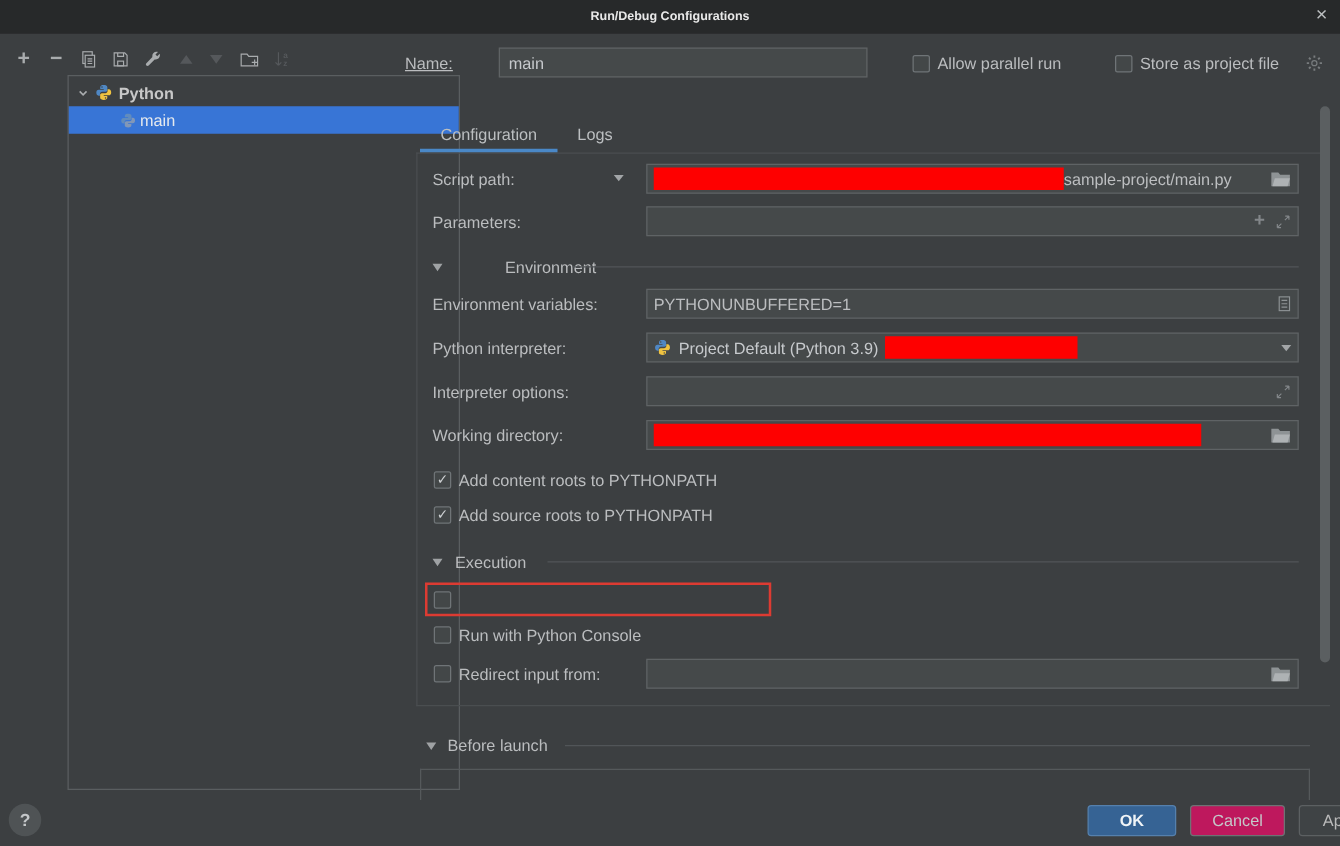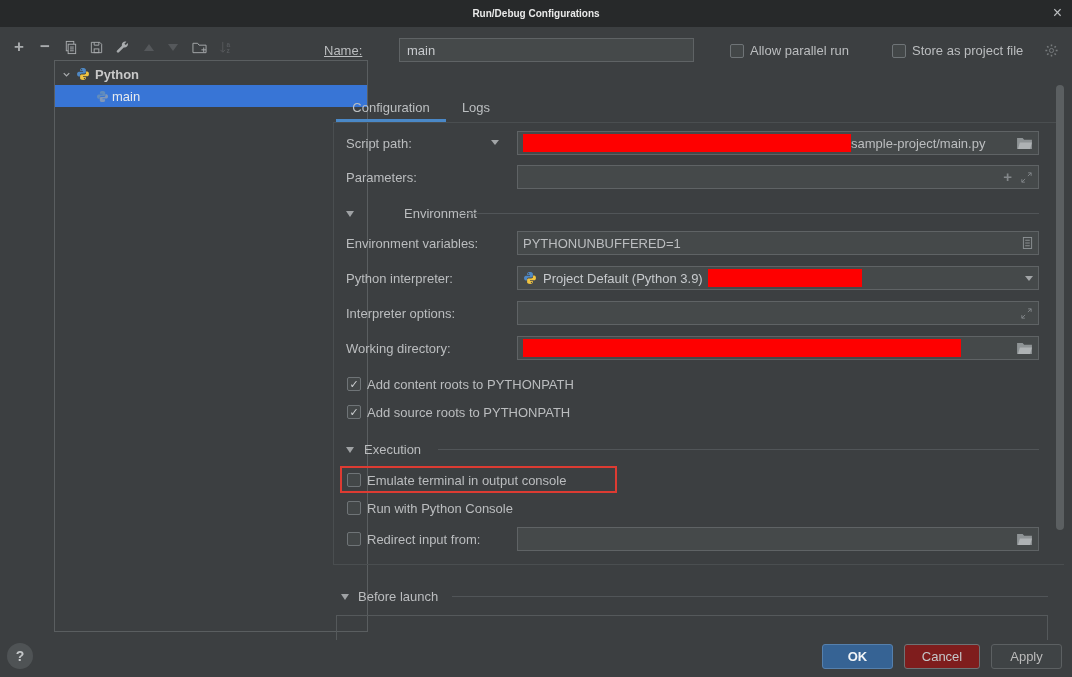--- a/index.html
+++ b/index.html
@@ -51,23 +51,23 @@
   .annotation{position:absolute;left:340px;top:466px;width:273px;height:23px;
     border:2px solid #dd3b32;pointer-events:none;}
   
   .blbox{position:absolute;left:336px;top:615px;width:712px;height:25px;border:1px solid #55595b;
     border-bottom:none;box-sizing:border-box;}
   
   .helpbtn{position:absolute;left:7px;top:643px;width:26px;height:26px;border-radius:13px;
     background:#4f5355;color:#c4c7c9;display:flex;align-items:center;justify-content:center;
     font-size:14px;font-weight:bold;}
   .btn{position:absolute;top:644px;height:25px;border-radius:3px;display:flex;align-items:center;
-    justify-content:center;font-size:13px;box-sizing:border-box;}
+    justify-content:center;font-size:13px;box-sizing:border-box;margin-left:48px;}
   .ok{left:822px;width:71px;background:#366394;border:1px solid #5580ad;color:#f0f4f7;font-weight:bold;}
-  .cancel{left:904px;width:76px;background:#7f1d1d;border:1px solid #6e7274;color:#c5c8ca;}
+  .cancel{left:904px;width:76px;background:#be185d;border:1px solid #6e7274;color:#c5c8ca;}
   .apply{left:991px;width:71px;background:#3f4345;border:1px solid #5c6062;color:#70757
 
 7;}
   .ricon{margin-left:auto;display:flex;align-items:center;}
   svg{display:block;}
 </style>
 </head>
 <body>
 
 <div class="dialog">
@@ -262,21 +262,20 @@
   <span class="chk" style="left:347px;top:405px;">
       <span>✓</span>
     </span>
   <span class="lbl" style="left:367px;top:405px;">Add source roots to PYTHONPATH</span>
 
   <span class="abs sectri" style="left:346px;top:447px;"></span>
   <span class="lbl" style="left:364px;top:442px;">Execution</span>
   <div class="hline" style="left:438px;top:449px;width:601px;"></div>
 
   <span class="chk" style="left:347px;top:473px;"></span>
-  <span class="lbl" style="left:367px;top:473px;">Emulate terminal in output console</span>
   <div class="annotation"></div>
 
   <span class="chk" style="left:347px;top:501px;"></span>
   <span class="lbl" style="left:367px;top:501px;">Run with Python Console</span>
 
   <span class="chk" style="left:347px;top:532px;"></span>
   <span class="lbl" style="left:367px;top:532px;">Redirect input from:</span>
   <div class="field" style="left:517px;top:527px;width:522px;">
     <span class="ricon">
       <svg width="17" height="13" viewBox="0 0 18 14">

